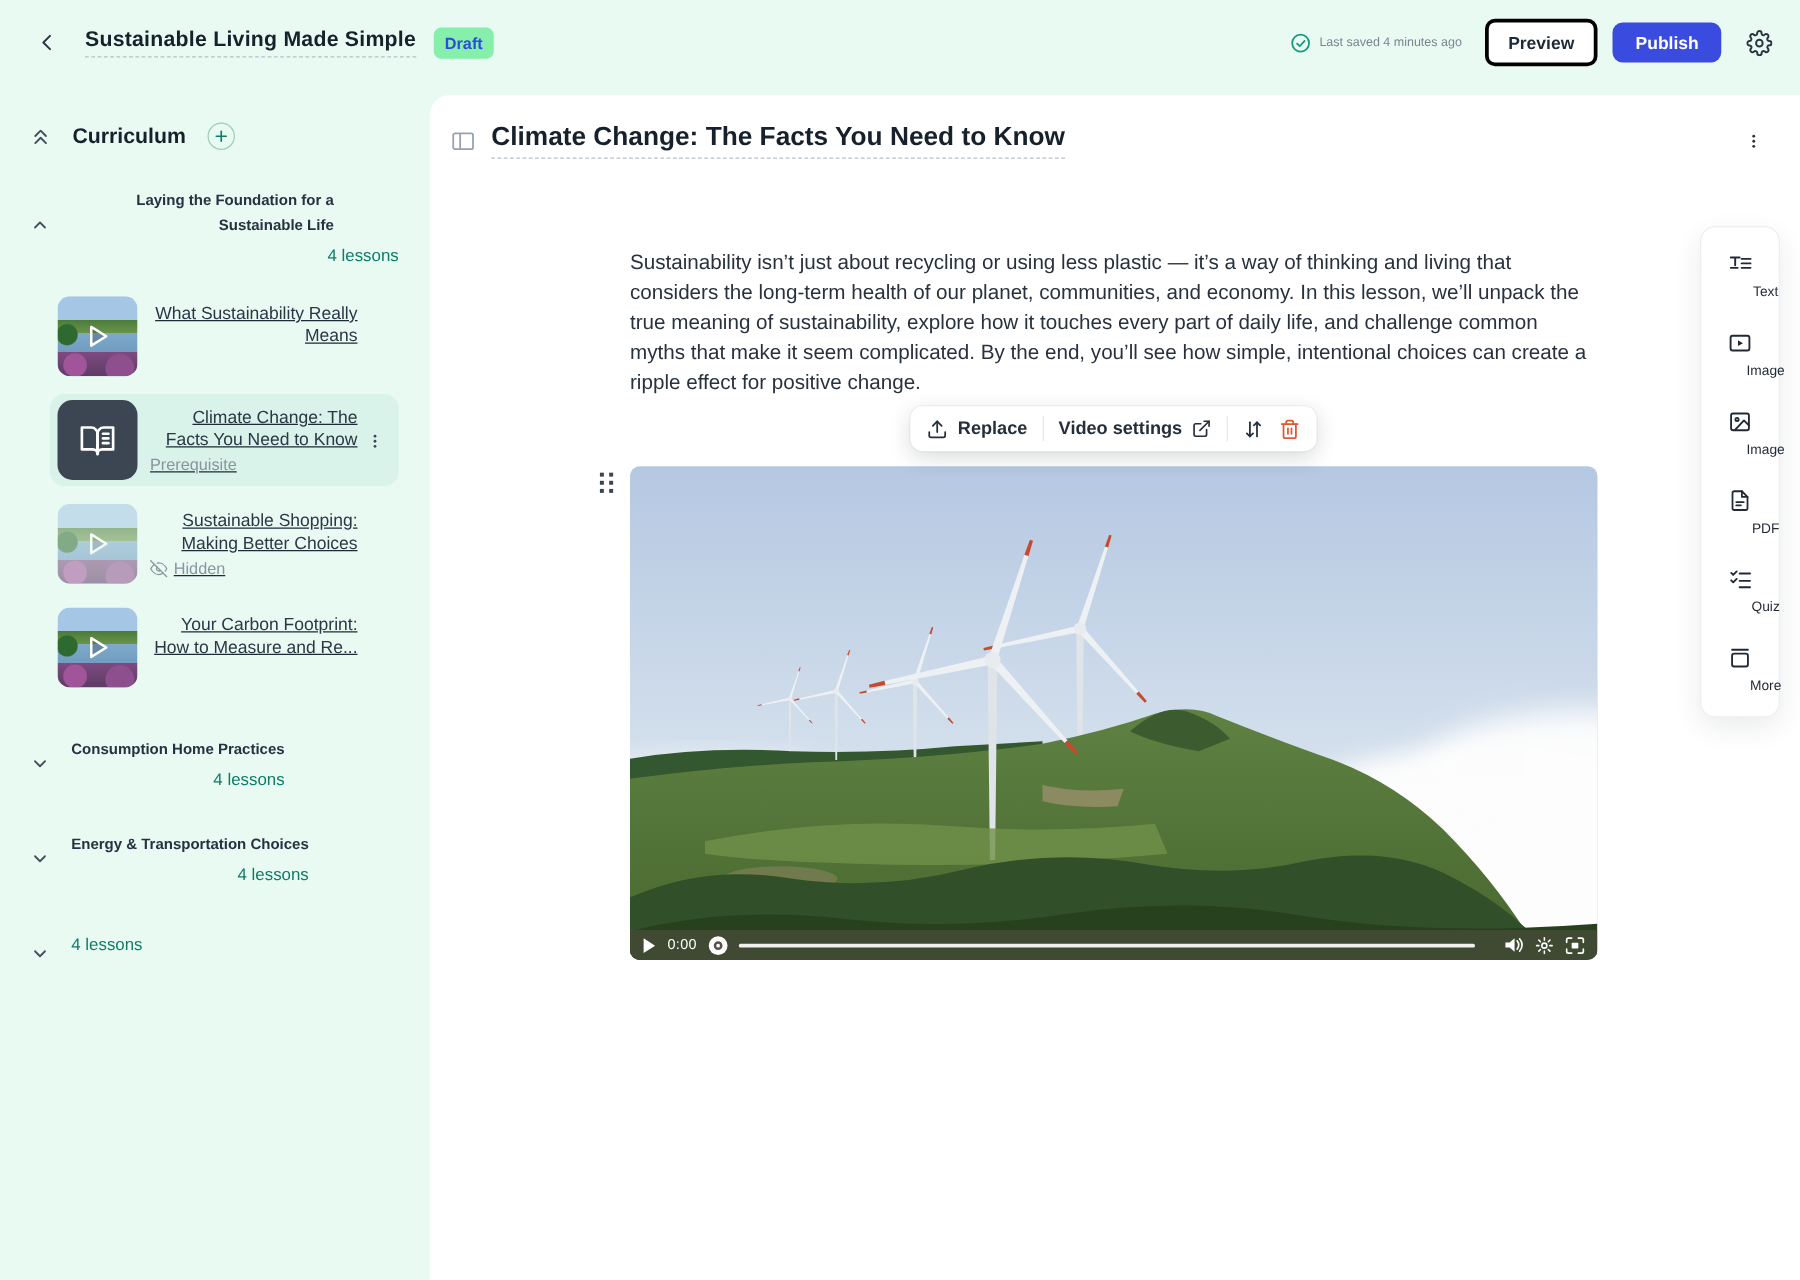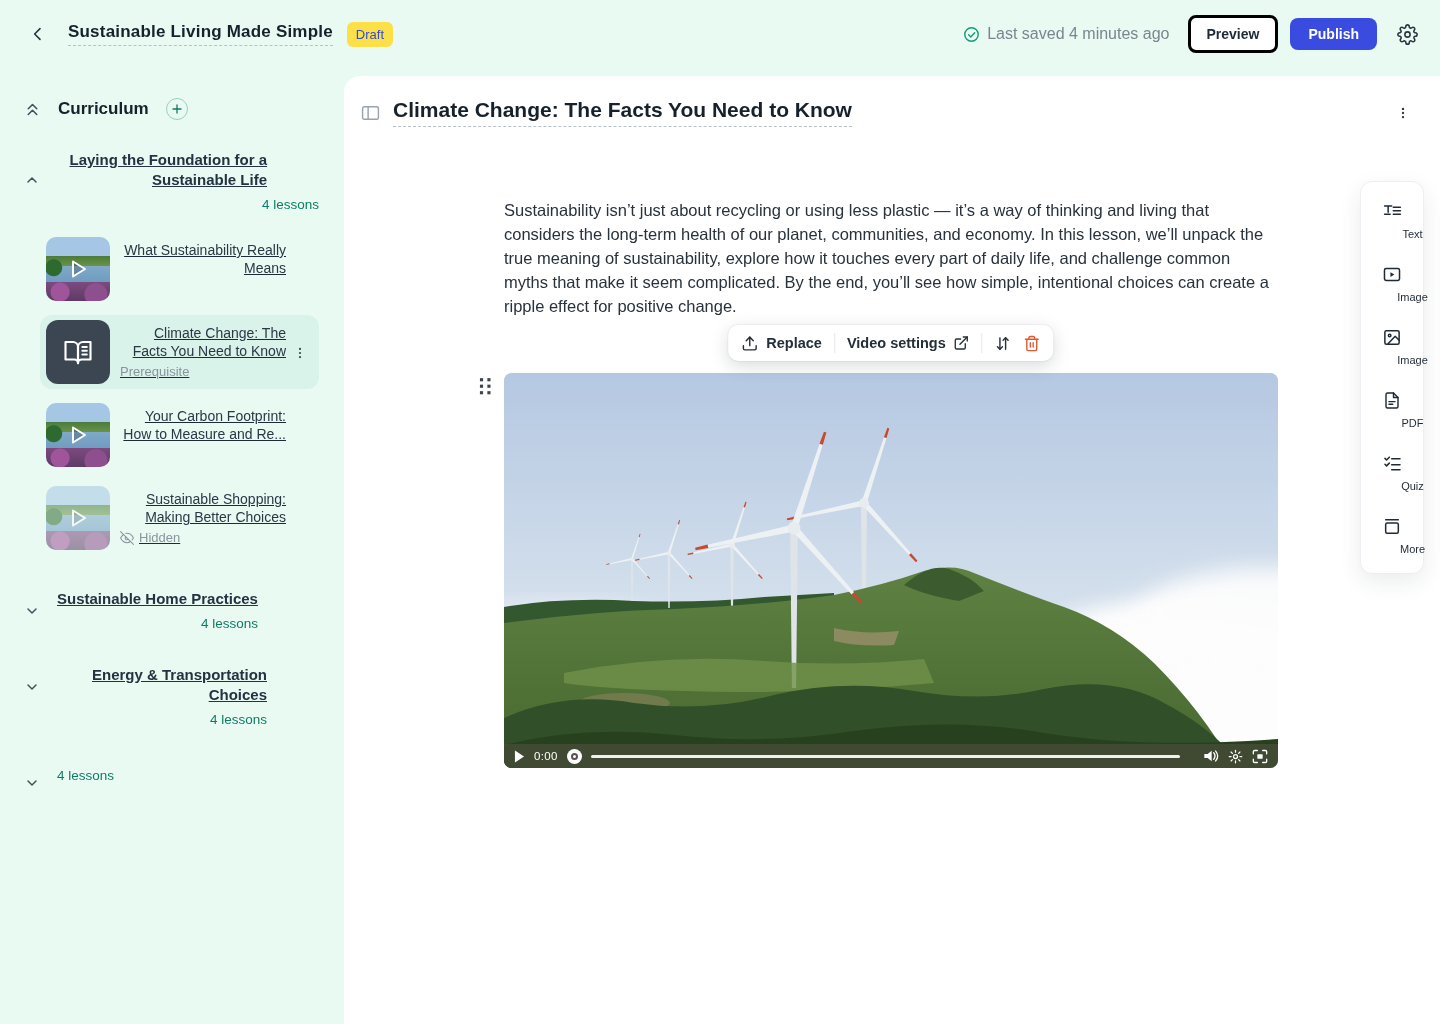--- a/index.html
+++ b/index.html
@@ -17,42 +17,42 @@
   .topbar {
     position:absolute; top:0; left:0; right:0; height:68px;
     display:flex; align-items:center; padding:0 22px 0 24px;
   }
   .back-btn { width:28px; height:28px; display:flex; align-items:center; justify-content:center; cursor:pointer; margin-right:16px; }
   .course-title {
     font-size:17px; font-weight:700; letter-spacing:.2px; color:#16212b;
     border-bottom:1.5px dashed #b7c0c8; padding-bottom:3px; cursor:text;
   }
   .badge-draft {
-    margin-left:14px; background:#fde047; color:#2c4ddb; font-size:13px; font-weight:400;
+    margin-left:14px; background:#86efac; color:#2c4ddb; font-size:13px; font-weight:700;
     padding:5px 9px; border-radius:6px;
   }
   .topbar-right { margin-left:auto; display:flex; align-items:center; }
-  .saved { display:flex; align-items:center; gap:7px; color:#7b858f; font-size:16px; }
+  .saved { display:flex; align-items:center; gap:7px; color:#7b858f; font-size:10px; }
   .btn { font-family:inherit; font-size:14px; font-weight:600; border-radius:8px; padding:8px 16px; cursor:pointer; }
   .btn-preview { background:#fff; color:#1e2a36; border:3px solid #000000; margin-left:18px; }
   .btn-publish { background:#3a4be0; color:#fff; border:none; margin-left:12px; padding:8px 18px; }
   .gear-btn { margin-left:20px; cursor:pointer; }
 
   
   .sidebar { position:absolute; left:0; top:76px; width:344px; bottom:0; padding:22px 14px 0 24px;text-align:right; }
   .curr-head { display:flex; align-items:center; gap:17px; margin-bottom:30px; }
   .curr-title { font-size:17px; font-weight:700; color:#16212b; }
   .plus-btn {
     width:22px; height:22px; border-radius:50%; border:1.4px solid #9fcdbf; color:#0e7c66;
     display:flex; align-items:center; justify-content:center; cursor:pointer; background:transparent;
   }
   .section { display:flex; gap:17px; margin-bottom:34px; }
   .sec-chevron { padding-top:14px; cursor:pointer; flex:0 0 16px; }
   .section.first .sec-chevron { padding-top:22px; }
-  .sec-title { font-size:15px; font-weight:600; color:#243341; line-height:20px; max-width:210px; cursor:pointer;text-decoration:underline; }
+  .sec-title { font-size:12px; font-weight:600; color:#243341; line-height:20px; max-width:210px; cursor:pointer; }
   .sec-count { font-size:13.5px; color:#0e7c66; margin-top:7px; }
   .lessons { margin:20px 0 0 -17px; display:flex; flex-direction:column; gap:9px; }
   .lesson { display:flex; align-items:flex-start; gap:10px; padding:5px 6px; border-radius:12px; cursor:pointer; position:relative; width:279px; }
   .lesson.selected { background:#d9f2ea; }
   .thumb {
     width:64px; height:64px; border-radius:10px; flex:0 0 64px; position:relative; overflow:hidden;
     background:
       radial-gradient(circle at 22% 86%, #a0549a 0 9px, transparent 10px),
       radial-gradient(circle at 78% 90%, #8e4f8e 0 11px, transparent 12px),
       radial-gradient(circle at 12% 48%, #2e6a30 0 8px, transparent 9px),
@@ -194,60 +194,60 @@
           <div class="lesson-kebab">
             <svg width="14" height="16" viewBox="0 0 24 24" fill="#3a4550">
                 <circle cx="12" cy="5" r="1.9"></circle>
                 <circle cx="12" cy="12" r="1.9"></circle>
                 <circle cx="12" cy="19" r="1.9"></circle>
               </svg>
           </div>
         </div>
 
         <div class="lesson">
-          <div class="thumb">
-            <svg class="play-ol" width="24" height="24" viewBox="0 0 24 24" fill="rgba(0,0,0,.18)" stroke="#fff" stroke-width="2" stroke-linejoin="round">
-                <path d="M7 4.5 19 12 7 19.5z"></path>
-              </svg>
-          </div>
-          <div class="lesson-txt">
-            <div class="lesson-title">Your Carbon Footprint: How to Measure and Re...</div>
-          </div>
-        </div>
-
-        <div class="lesson">
           <div class="thumb dim">
             <svg class="play-ol" width="24" height="24" viewBox="0 0 24 24" fill="rgba(0,0,0,.18)" stroke="#fff" stroke-width="2" stroke-linejoin="round">
                 <path d="M7 4.5 19 12 7 19.5z"></path>
               </svg>
           </div>
           <div class="lesson-txt">
             <div class="lesson-title">Sustainable Shopping: Making Better Choices</div>
             <div class="lesson-sub">
               <svg width="14" height="14" viewBox="0 0 24 24" fill="none" stroke="#8a949d" stroke-width="1.8" stroke-linecap="round" stroke-linejoin="round">
                   <path d="M17.94 17.94A10.07 10.07 0 0 1 12 20c-7 0-11-8-11-8a18.45 18.45 0 0 1 5.06-5.94M9.9 4.24A9.12 9.12 0 0 1 12 4c7 0 11 8 11 8a18.5 18.5 0 0 1-2.16 3.19m-6.72-1.07a3 3 0 1 1-4.24-4.24"></path>
                   <line x1="1" y1="1" x2="23" y2="23"></line>
                 </svg>
               <span>Hidden</span>
             </div>
           </div>
         </div>
 
+        <div class="lesson">
+          <div class="thumb">
+            <svg class="play-ol" width="24" height="24" viewBox="0 0 24 24" fill="rgba(0,0,0,.18)" stroke="#fff" stroke-width="2" stroke-linejoin="round">
+                <path d="M7 4.5 19 12 7 19.5z"></path>
+              </svg>
+          </div>
+          <div class="lesson-txt">
+            <div class="lesson-title">Your Carbon Footprint: How to Measure and Re...</div>
+          </div>
+        </div>
+
       </div>
     </div>
   </div>
 
   <div class="section">
     <div class="sec-chevron">
       <svg width="16" height="16" viewBox="0 0 24 24" fill="none" stroke="#44505c" stroke-width="2.2" stroke-linecap="round" stroke-linejoin="round">
           <polyline points="6 9 12 15 18 9"></polyline>
         </svg>
     </div>
     <div>
-      <div class="sec-title">Sustainable Home Practices</div>
+      <div class="sec-title">Consumption Home Practices</div>
       <div class="sec-count">4 lessons</div>
     </div>
   </div>
 
   <div class="section">
     <div class="sec-chevron">
       <svg width="16" height="16" viewBox="0 0 24 24" fill="none" stroke="#44505c" stroke-width="2.2" stroke-linecap="round" stroke-linejoin="round">
           <polyline points="6 9 12 15 18 9"></polyline>
         </svg>
     </div>

